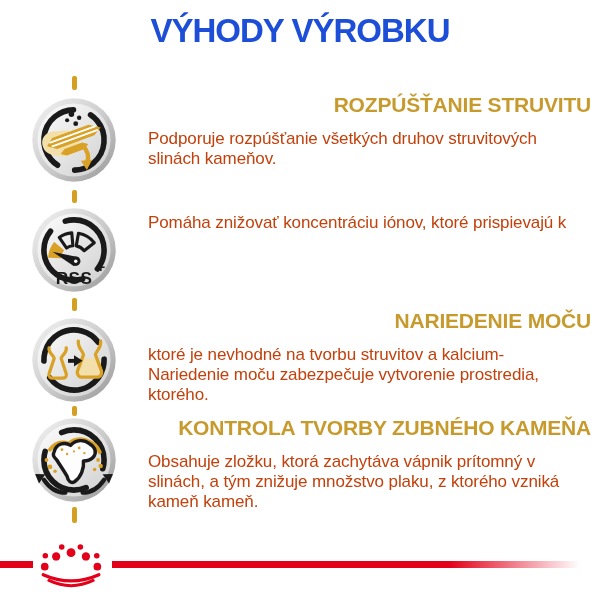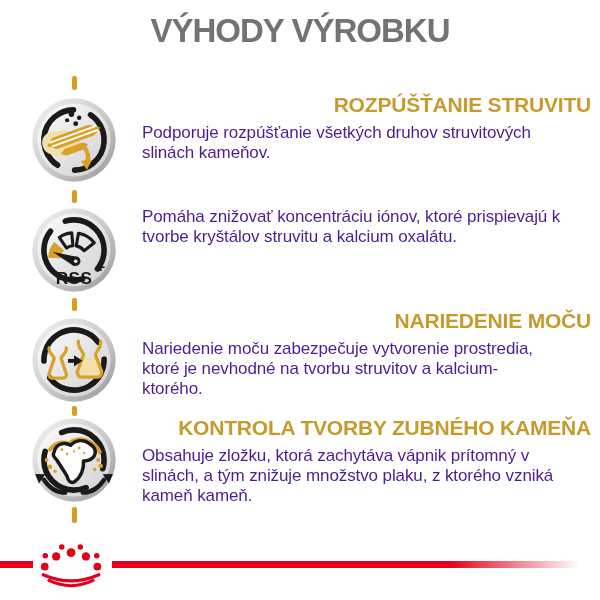--- a/index.html
+++ b/index.html
@@ -1,34 +1,34 @@
 <!DOCTYPE html>
 <html><head>
 <meta charset="utf-8">
 <style>
   html,body{margin:0;padding:0;background:#ffffff;}
   .stage{position:relative;width:600px;height:600px;background:#ffffff;overflow:hidden;
          font-family:"Liberation Sans", sans-serif;}
   .page-title{position:absolute;top:12px;left:0;width:600px;text-align:center;
-              font-size:33px;font-weight:bold;letter-spacing:-1px;color:#737373;margin:0;}
+              font-size:33px;font-weight:bold;letter-spacing:-1px;color:#1d4ed8;margin:0;}
   .benefit-icon{position:absolute;left:31px;width:86px;height:86px;}
   .dash{position:absolute;left:72px;width:5px;background:#D5A021;border-radius:2px;}
   .dash.d1{top:76px;height:14px}
   .dash.d2{top:190px;height:13px}
   .dash.d3{top:298px;height:13px}
   .dash.d4{top:406px;height:10px}
   .dash.d5{top:507px;height:16px}
   .benefit-text{position:absolute;left:136px;width:455px;}
   .benefit-text.s1{top:93px}
   .benefit-text.s2{top:201px}
   .benefit-text.s3{top:309px}
   .benefit-text.s4{top:416px}
   .benefit-heading{margin:0 0 6px 0;font-size:21px;line-height:24px;font-weight:bold;
                    color:#C79A2E;letter-spacing:-0.2px;text-align:right;}
-  .benefit-body{margin:6px;font-size:17px;line-height:20px;color:#4c1d95;letter-spacing:-0.1px;}
+  .benefit-body{margin:12px;font-size:17px;line-height:20px;color:#c2410c;letter-spacing:-0.1px;}
   .benefit-body span{display:block;white-space:nowrap;}
   .footer-line-left{position:absolute;left:0;top:561px;width:33px;height:7px;background:#E2001A;}
   .footer-line-right{position:absolute;left:112px;top:561px;width:468px;height:7px;
     background:linear-gradient(to right,#E2001A 0%,#E2001A 72%,rgba(226,0,26,0) 100%);}
   .crown{position:absolute;left:33px;top:544px;width:78px;height:48px;}
   svg text{font-family:"Liberation Sans", sans-serif;}
 </style>
 </head>
 <body>
 
@@ -167,29 +167,28 @@
     <h3 class="benefit-heading">ROZPÚŠŤANIE STRUVITU</h3>
     <p class="benefit-body">
       <span>Podporuje rozpúšťanie všetkých druhov struvitových</span>
       <span>slinách kameňov.</span>
     </p>
   </div>
 
   <div class="benefit-text s2">
     <p class="benefit-body">
       <span>Pomáha znižovať koncentráciu iónov, ktoré prispievajú k</span>
-      <span>tvorbe kryštálov struvitu a kalcium oxalátu.</span>
     </p>
   </div>
 
   <div class="benefit-text s3">
     <h3 class="benefit-heading">NARIEDENIE MOČU</h3>
     <p class="benefit-body">
+      <span>ktoré je nevhodné na tvorbu struvitov a kalcium-</span>
       <span>Nariedenie moču zabezpečuje vytvorenie prostredia,</span>
-      <span>ktoré je nevhodné na tvorbu struvitov a kalcium-</span>
       <span>ktorého.</span>
     </p>
   </div>
 
   <div class="benefit-text s4">
     <h3 class="benefit-heading">KONTROLA TVORBY ZUBNÉHO KAMEŇA</h3>
     <p class="benefit-body">
       <span>Obsahuje zložku, ktorá zachytáva vápnik prítomný v</span>
       <span>slinách, a tým znižuje množstvo plaku, z ktorého vzniká</span>
       <span>kameň kameň.</span>

